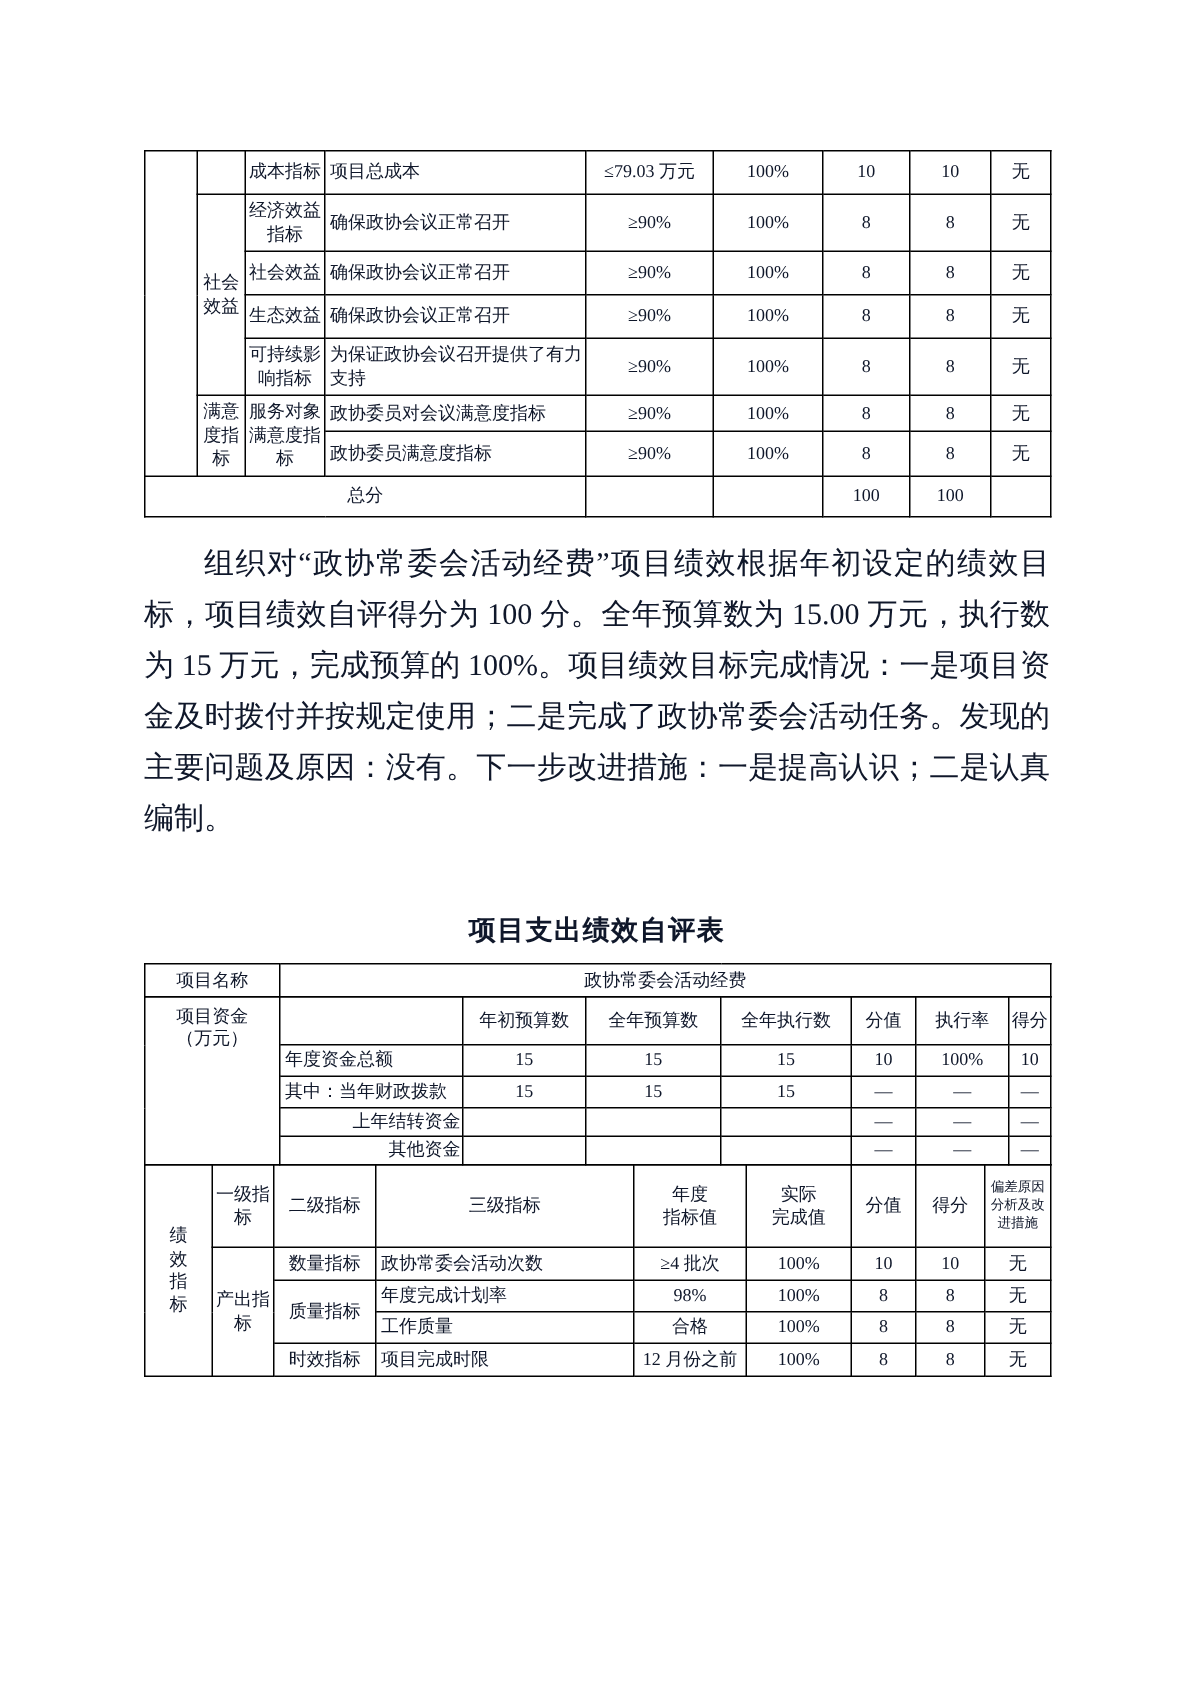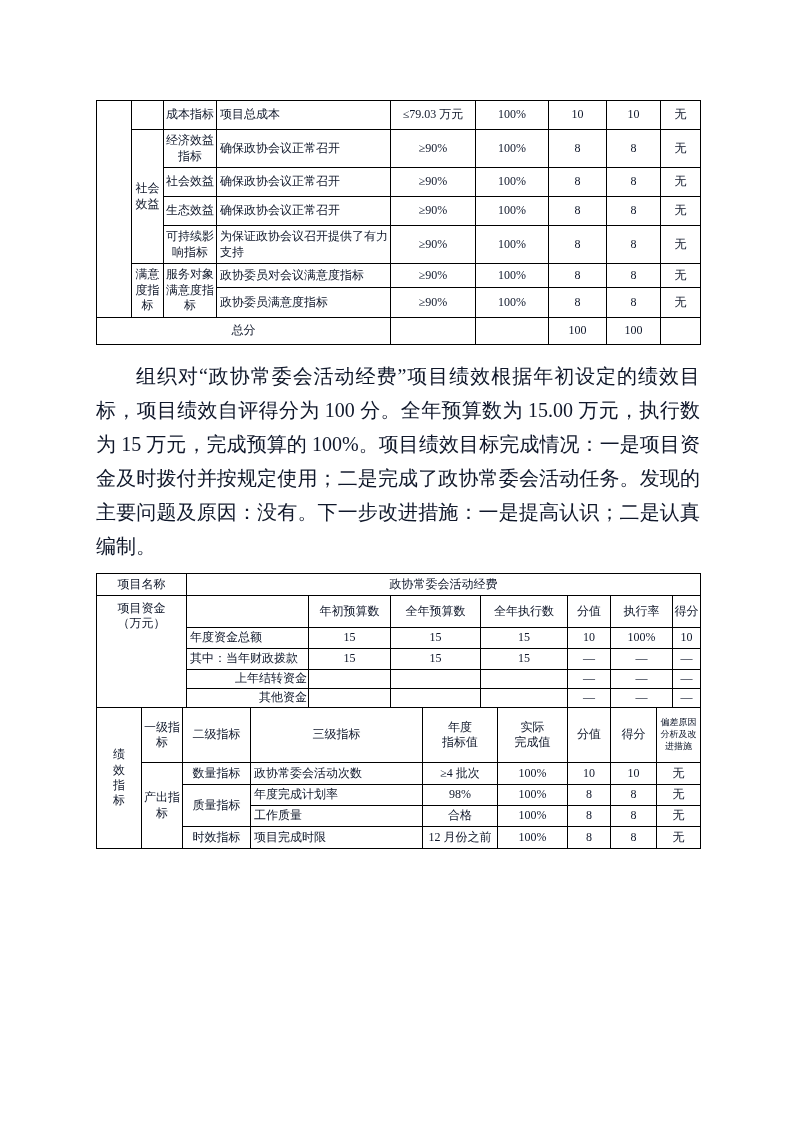--- a/index.html
+++ b/index.html
@@ -119,20 +119,21 @@
      <td></td>
      <td>100</td>
      <td>100</td>
      <td></td>
     </tr>
    </tbody>
   </table>
 
   <p class="para">组织对“政协常委会活动经费”项目绩效根据年初设定的绩效目标，项目绩效自评得分为 100 分。全年预算数为 15.00 万元，执行数为 15 万元，完成预算的 100%。项目绩效目标完成情况：一是项目资金及时拨付并按规定使用；二是完成了政协常委会活动任务。发现的主要问题及原因：没有。下一步改进措施：一是提高认识；二是认真编制。</p>
 
+  <div class="title">项目支出绩效自评表</div>
 
   <table class="t2a">
    <colgroup>
           <col style="width:90px">
           <col style="width:294px">
           <col style="width:87px">
           <col style="width:133px">
         </colgroup>
    <tbody>
     <tr class="h22">

